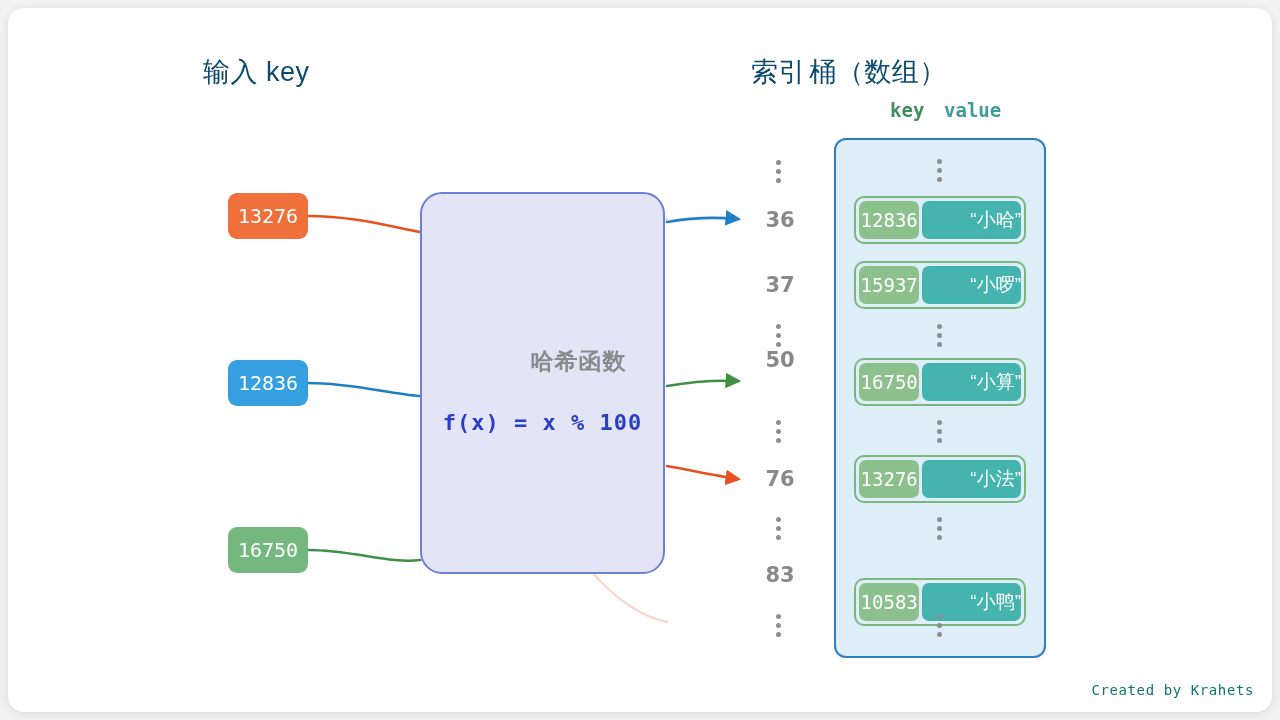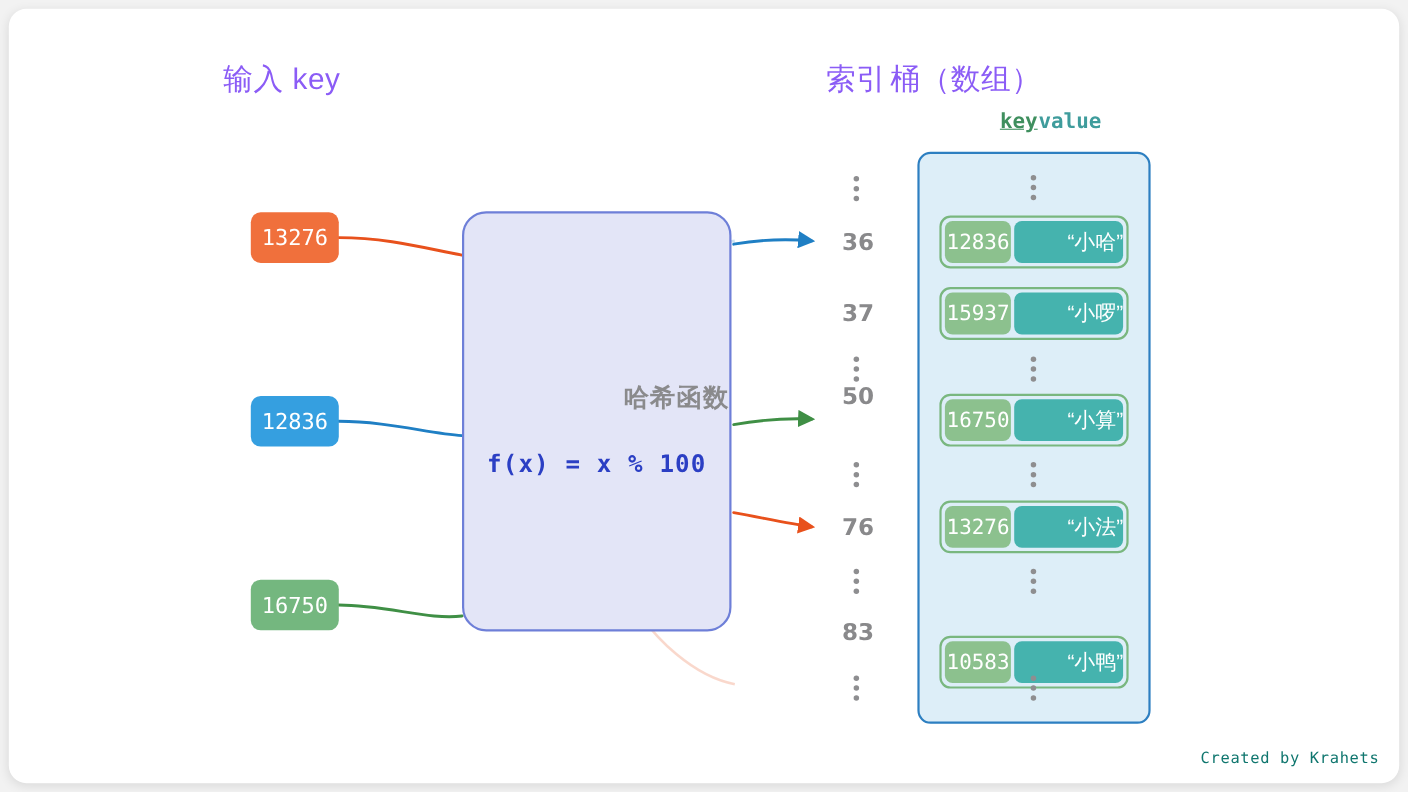--- a/index.html
+++ b/index.html
@@ -26,39 +26,39 @@
     width: 1264px;
     height: 704px;
     background: #ffffff;
     border-radius: 16px;
     box-shadow: 0 2px 10px rgba(0,0,0,0.10);
   }
 
   
   .heading {
     position: absolute;
-    color: #8b5cf6;
+    color: #0c4a6e;
     font-size: 27px;
     font-weight: 400;
     white-space: nowrap;
     letter-spacing: 0.5px;
   }
   #h-input   { left: 203px; top: 54px; }
   #h-index   { left: 751px; top: 54px; font-family: Liberation Serif, serif; }
   #h-bucket  { left: 878px; top: 54px; transform: translateX(-50%); }
 
   .sub-label {
     position: absolute;
     top: 99px;
     font-family: "DejaVu Sans Mono", "Liberation Mono", monospace;
     font-size: 19px;
     font-weight: 600;
     white-space: nowrap;
   }
-  #lbl-key   { left: 909px; color: #3f8f5e; text-decoration: underline; }
+  #lbl-key   { left: 890px; color: #3f8f5e; }
   #lbl-value { left: 944px; color: #3f9c9c; }
 
   
   #wires {
     position: absolute;
     left: 0; top: 0;
     width: 1280px;
     height: 720px;
     pointer-events: none;
   }
@@ -73,25 +73,26 @@
     background: #e3e5f7;
     border: 2.5px solid #6e7fd8;
     border-radius: 22px;
     box-sizing: border-box;
   }
   #hash-title {
     position: absolute;
     left: 0;
     top: 152px;
     width: 100%;
-    text-align: right;
+    text-align: center;
     font-size: 23px;
     font-weight: bold;
     color: #8a8a8c;
     letter-spacing: 1px;
+    padding-left: 36px;
   }
   #hash-formula {
     position: absolute;
     left: 0;
     top: 194px;
     width: 100%;
     text-align: center;
     font-family: "DejaVu Sans Mono", "Liberation Mono", monospace;
     font-size: 22px;
     font-weight: bold;

